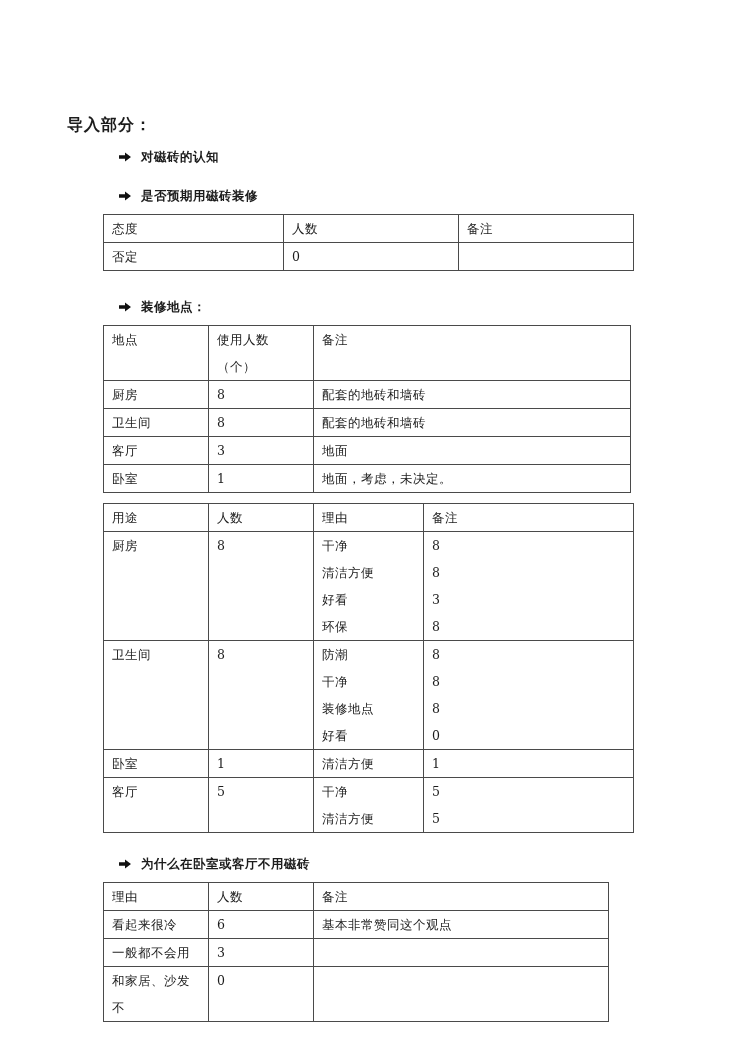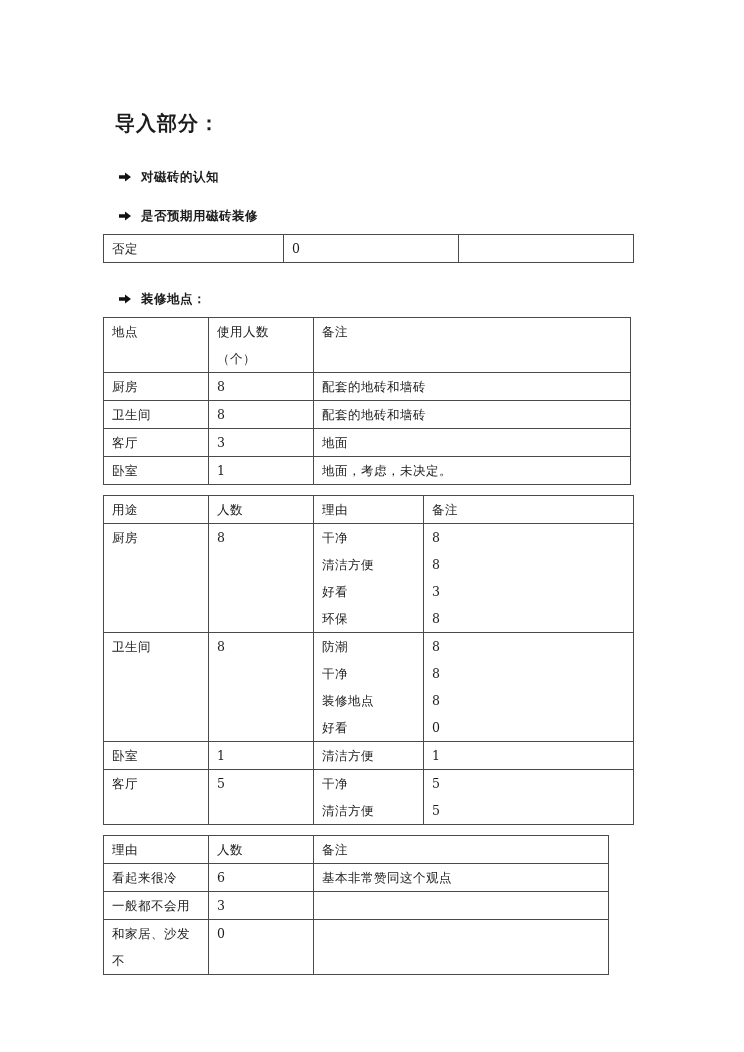--- a/index.html
+++ b/index.html
@@ -6,26 +6,25 @@
   html, body { background:#ffffff; }
   body {
     width:744px; height:1052px;
     font-family:"DejaVu Serif","Liberation Serif",serif;
     color:#1c1c1c;
     position:relative;
     overflow:hidden;
   }
   .page { width:744px; height:1052px; padding-top:92px; }
   .doc-title {
-    margin-left:115px;
-    font-size:20px;
+    margin-left:67px;
+    font-size:16px;
     font-weight:bold;
     letter-spacing:1px;
     line-height:22px;
-    font-family:Liberation Mono, monospace;
   }
   .bullet {
     display:flex;
     align-items:center;
     gap:9px;
     margin-left:118px;
     font-weight:bold;
     font-size:12.5px;
     line-height:17px;
     letter-spacing:0.5px;
@@ -54,21 +53,21 @@
     overflow:hidden;
   }
 </style>
 </head>
 <body>
 
 <div class="page">
 
   <h1 class="doc-title mt-title">导入部分：</h1>
 
-  <div class="bullet" style="margin-top:32px;">
+  <div class="bullet" style="margin-top:12px;">
     <span class="arrow">
       <svg width="14" height="10" viewBox="0 0 14 10">
           <path d="M1 3.2 H7 V0.6 L13 5 L7 9.4 V6.8 H1 Z" fill="#111"></path>
         </svg>
     </span>
     <span>对磁砖的认知</span>
   </div>
 
   <div class="bullet mt-bullet">
     <span class="arrow">
@@ -79,20 +78,25 @@
     <span>是否预期用磁砖装修</span>
   </div>
 
   <table class="mt-table">
     <colgroup>
         <col style="width:180px">
         <col style="width:175px">
         <col style="width:175px">
       </colgroup>
     <tbody>
+        <tr>
+      <td>态度</td>
+      <td>人数</td>
+      <td>备注</td>
+    </tr>
     <tr>
       <td>否定</td>
       <td>0</td>
       <td></td>
     </tr>
   </tbody>
     </table>
 
   <div class="bullet mt-section">
     <span class="arrow">
@@ -187,20 +191,28 @@
       <td>客厅</td>
       <td>5</td>
       <td>干净
 清洁方便</td>
       <td>5
 5</td>
     </tr>
   </tbody>
     </table>
 
+  <div class="bullet" style="margin-top:22px;">
+    <span class="arrow">
+      <svg width="14" height="10" viewBox="0 0 14 10">
+          <path d="M1 3.2 H7 V0.6 L13 5 L7 9.4 V6.8 H1 Z" fill="#111"></path>
+        </svg>
+    </span>
+    <span>为什么在卧室或客厅不用磁砖</span>
+  </div>
 
   <table class="mt-table">
     <colgroup>
         <col style="width:105px">
         <col style="width:105px">
         <col style="width:295px">
       </colgroup>
     <tbody>
         <tr>
       <td>理由</td>

